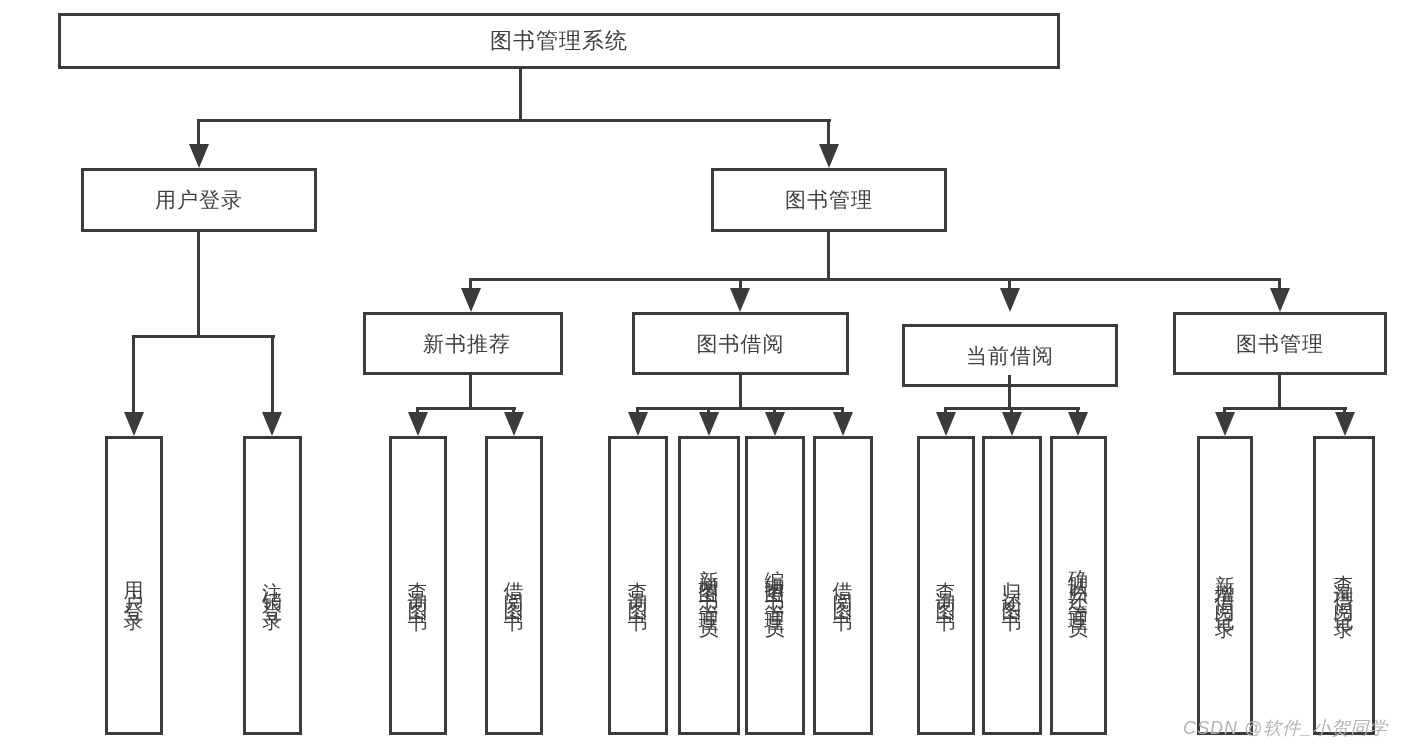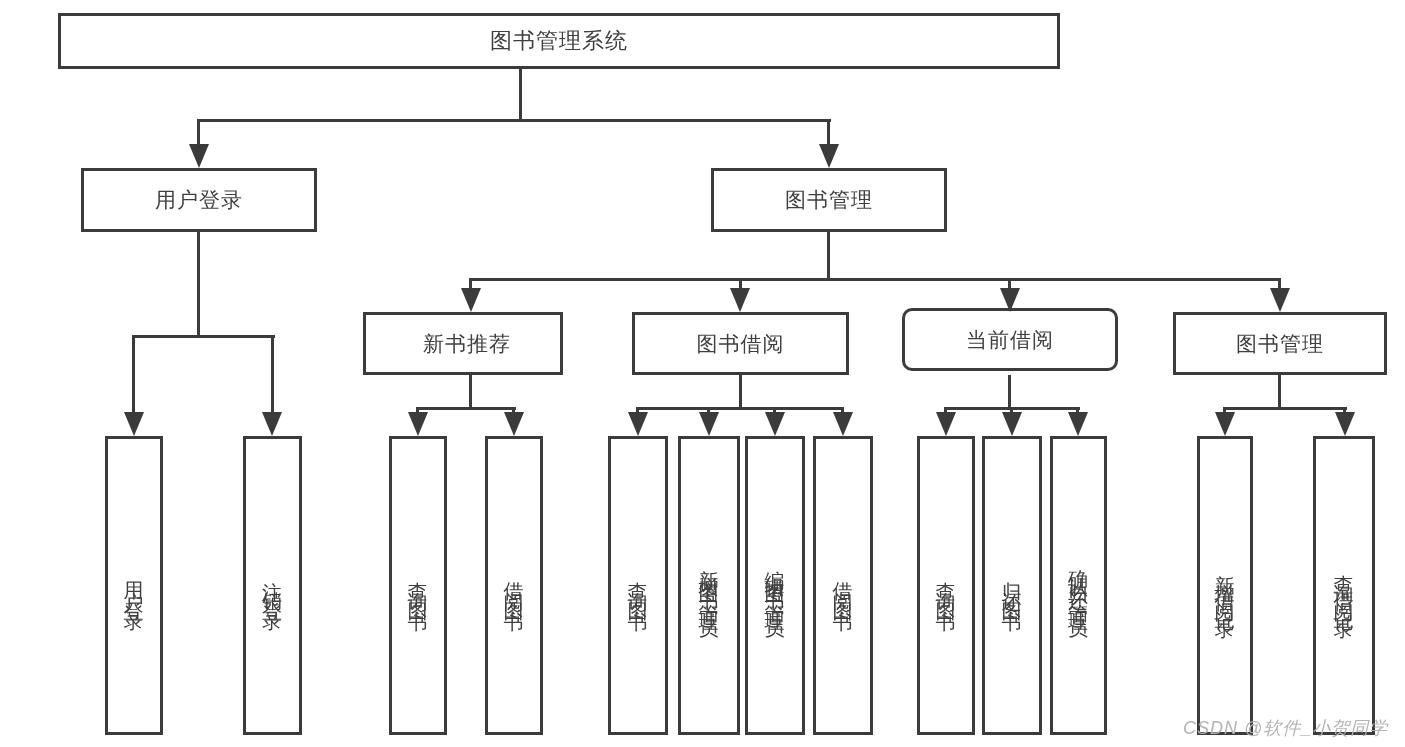--- a/index.html
+++ b/index.html
@@ -51,21 +51,21 @@
   <div class="box" style="left:711px;top:168px;width:236px;height:64px;">
     <span>图书管理</span>
   </div>
 
   <div class="box" style="left:363px;top:312px;width:200px;height:63px;padding-left:8px;">
     <span>新书推荐</span>
   </div>
   <div class="box" style="left:632px;top:312px;width:217px;height:63px;font-family:Liberation Mono, monospace;">
     <span>图书借阅</span>
   </div>
-  <div class="box" style="left:902px;top:308px;width:216px;height:63px;border-radius:10px;">
+  <div class="box" style="left:902px;top:324px;width:216px;height:63px;">
     <span>当前借阅</span>
   </div>
   <div class="box" style="left:1173px;top:312px;width:214px;height:63px;">
     <span>图书管理</span>
   </div>
 
   <div class="box vbox" style="left:105px;top:436px;width:58px;height:299px;">
     <span>用户登录</span>
   </div>
   <div class="box vbox" style="left:243px;top:436px;width:59px;height:299px;">

